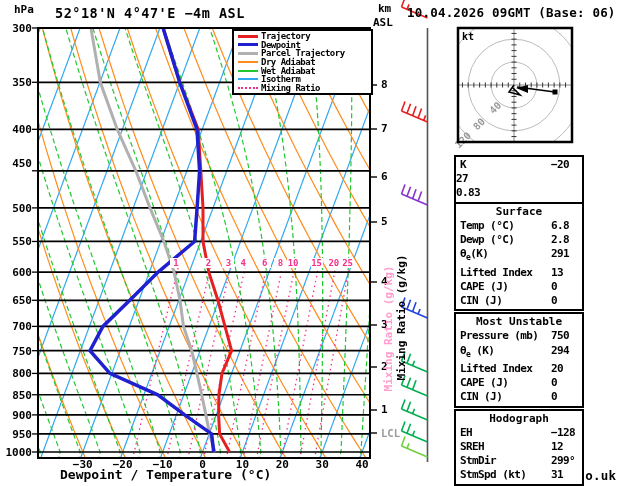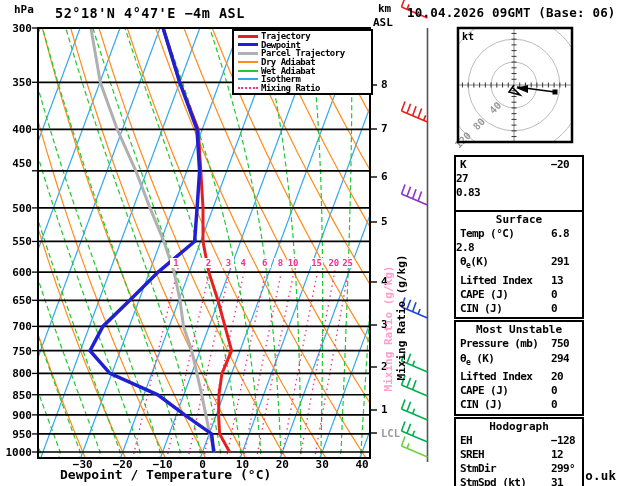--- a/index.html
+++ b/index.html
@@ -21,21 +21,21 @@
   #lcl-label{left:381px;top:427px;font-size:10.5px;color:#9a9a9a;}
   #footer{left:454px;top:468px;font-size:12.5px;letter-spacing:0.2px;}
   #legend{left:232px;top:29px;width:137px;border:2px solid #000;background:#fff;
           padding:1px 0 1px 0;z-index:5;}
   .leg-row{display:flex;align-items:center;height:8.6px;font-size:9px;letter-spacing:-0.5px;}
   .leg-sw{width:20px;margin:0 3px 0 4px;flex:none;}
   .leg-tx{line-height:8px;}
   #tables{left:454px;top:155px;width:130px;z-index:5;}
   .tbox{border:2px solid #000;background:#fff;margin-bottom:1px;}
   .tsec{padding:1px 0;}
-  .tsec.sep{border-top:2px solid #000;margin-top:8px;}
+  .tsec.sep{border-top:2px solid #000;}
   .thead{text-align:center;font-size:11px;line-height:14.2px;}
   .trow{display:flex;font-size:11px;line-height:14.2px;letter-spacing:-0.6px;}
   .tlabel{flex:1;padding-left:4px;}
   .tvalue{width:31px;flex:none;text-align:left;}
   sub{font-size:8px;}
   .plabel{position:absolute;font-size:11px;width:30px;text-align:right;}
   .xlabel{position:absolute;font-size:11px;width:34px;text-align:center;}
   .kmlabel{position:absolute;font-size:11px;}
   .mrlabel{position:absolute;font-size:9px;color:#f5308c;z-index:4;}
 </style>
@@ -355,20 +355,21 @@
             <span class="tvalue">0.83</span>
           </div>
         </div>
         <div class="tsec sep">
           <div class="thead">Surface</div>
           <div class="trow">
             <span class="tlabel">Temp (°C)</span>
             <span class="tvalue">6.8</span>
           </div>
           <div class="trow">
+            <span class="tlabel">Dewp (°C)</span>
             <span class="tvalue">2.8</span>
           </div>
           <div class="trow">
             <span class="tlabel">θ<sub>e</sub>(K)</span>
             <span class="tvalue">291</span>
           </div>
           <div class="trow">
             <span class="tlabel">Lifted Index</span>
             <span class="tvalue">13</span>
           </div>

